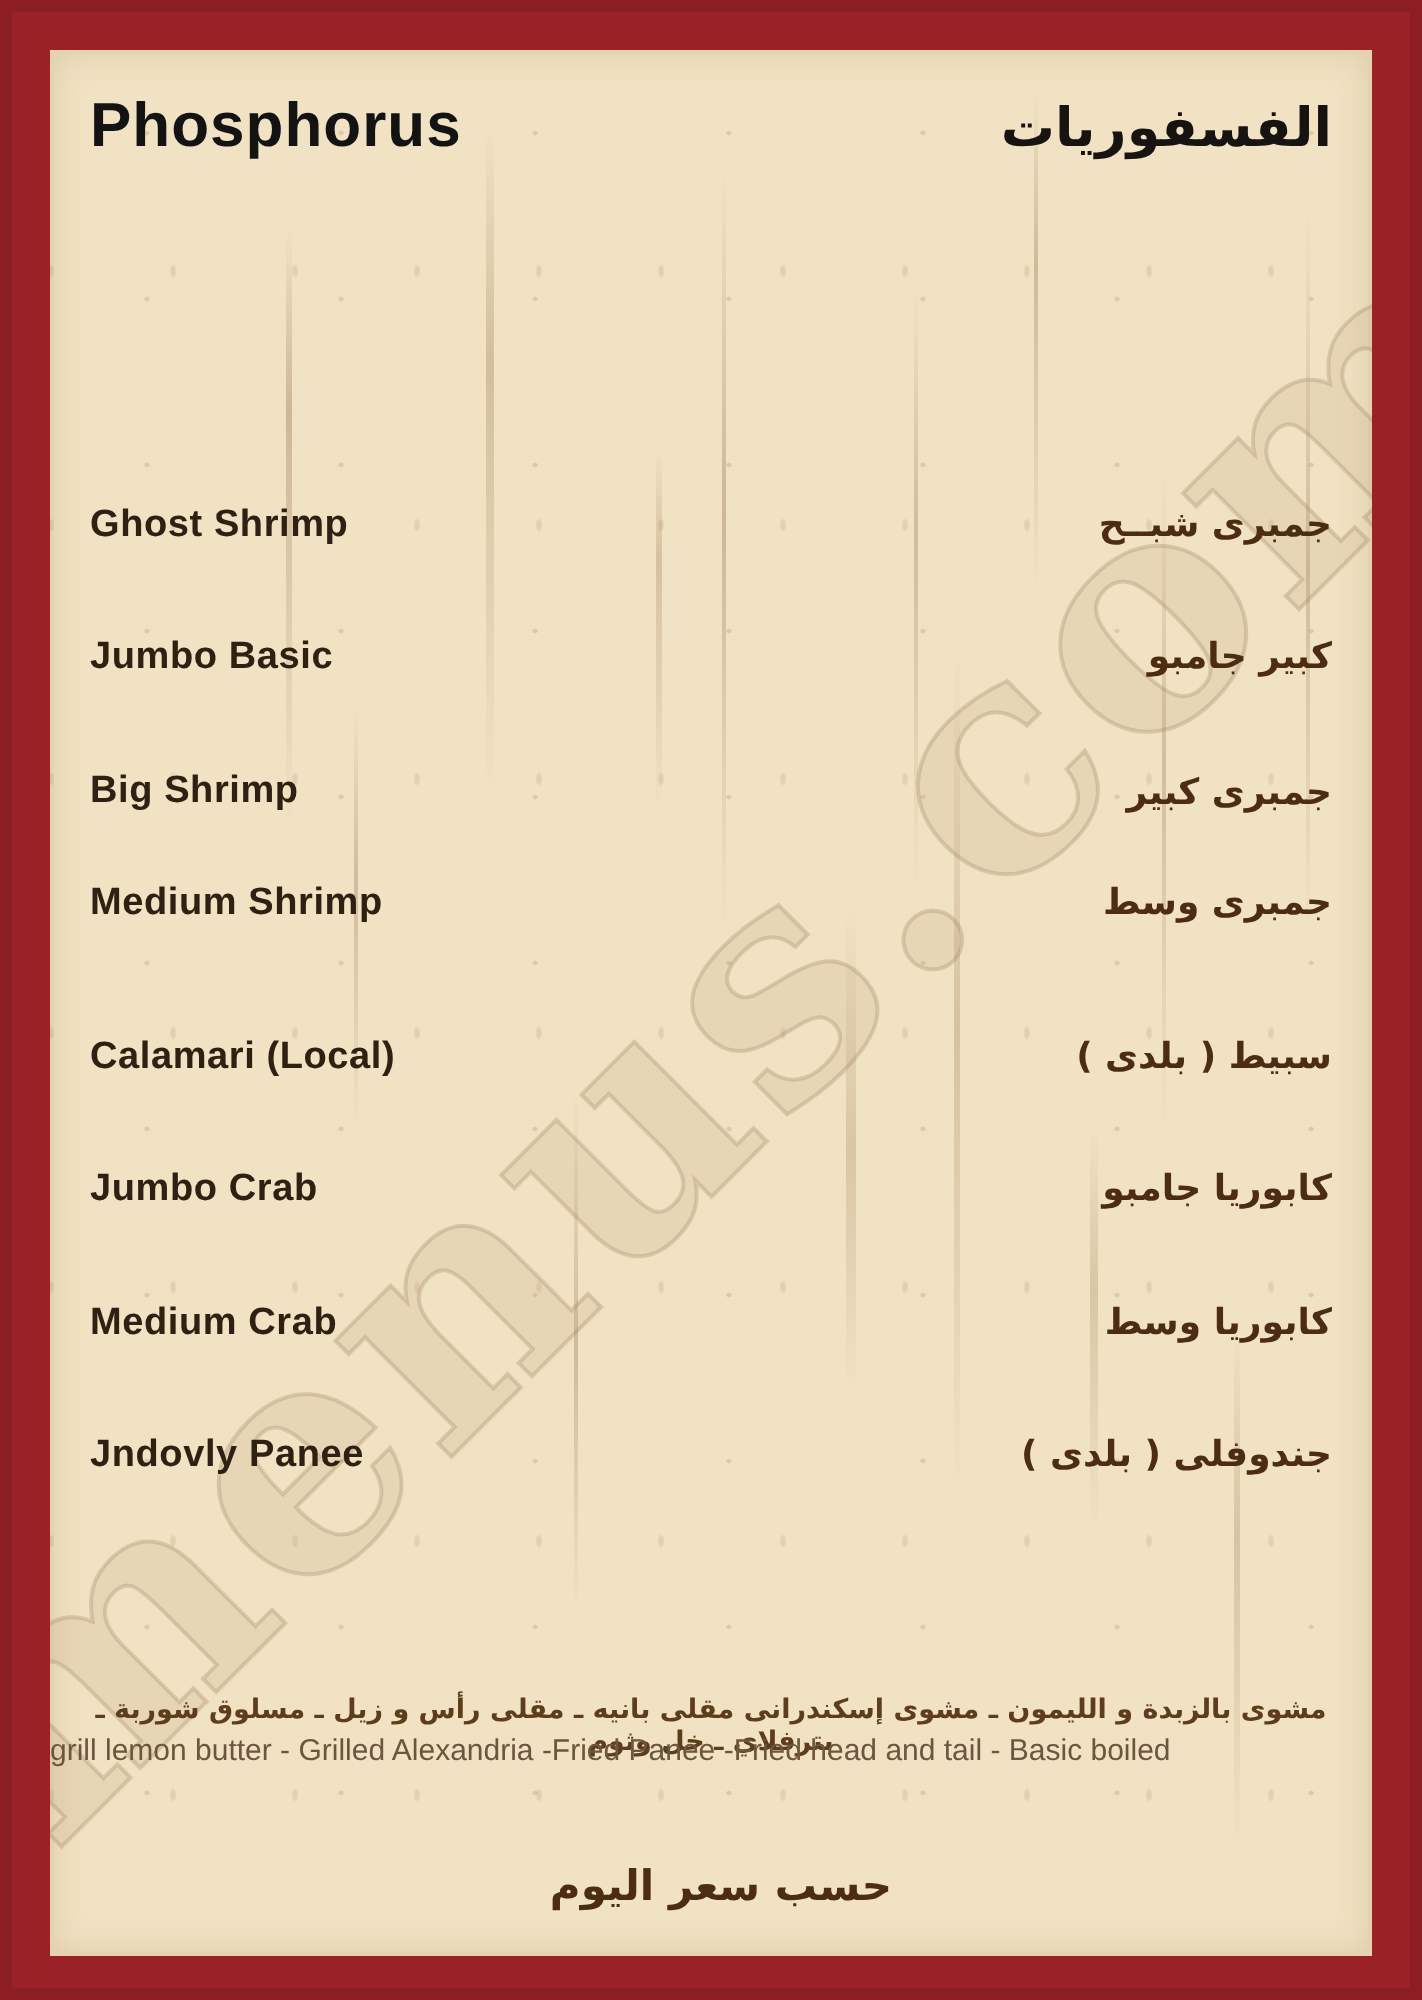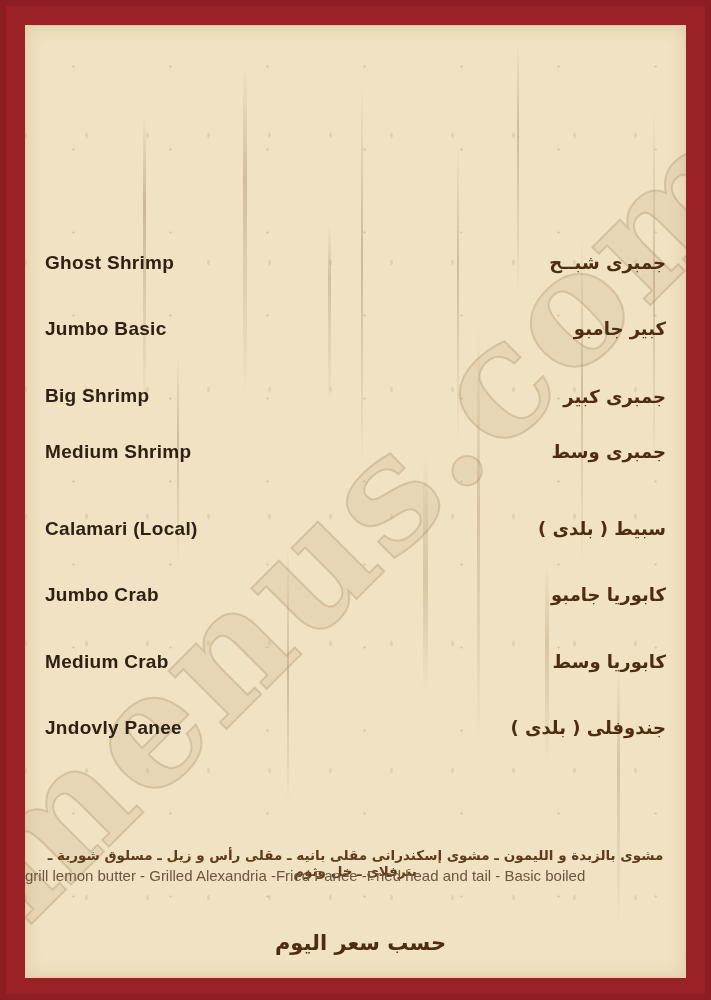--- a/index.html
+++ b/index.html
@@ -137,20 +137,24 @@
 </head>
 <body>
 
 <div class="menu-page">
   <div class="panel">
 
     <div class="texture speckle-repeat"></div>
 
     <div class="watermark">elmenus.com®</div>
 
+    <div class="row" style="top:20px;">
+      <span class="title-en">Phosphorus</span>
+      <span class="title-ar" dir="rtl">الفسفوريات</span>
+    </div>
 
 
 
     <div class="row" style="top:227px;">
       <span class="item-en">Ghost Shrimp</span>
       <span class="item-ar" dir="rtl">جمبرى شبــح</span>
     </div>
 
     <div class="row" style="top:293px;">
       <span class="item-en">Jumbo Basic</span>

